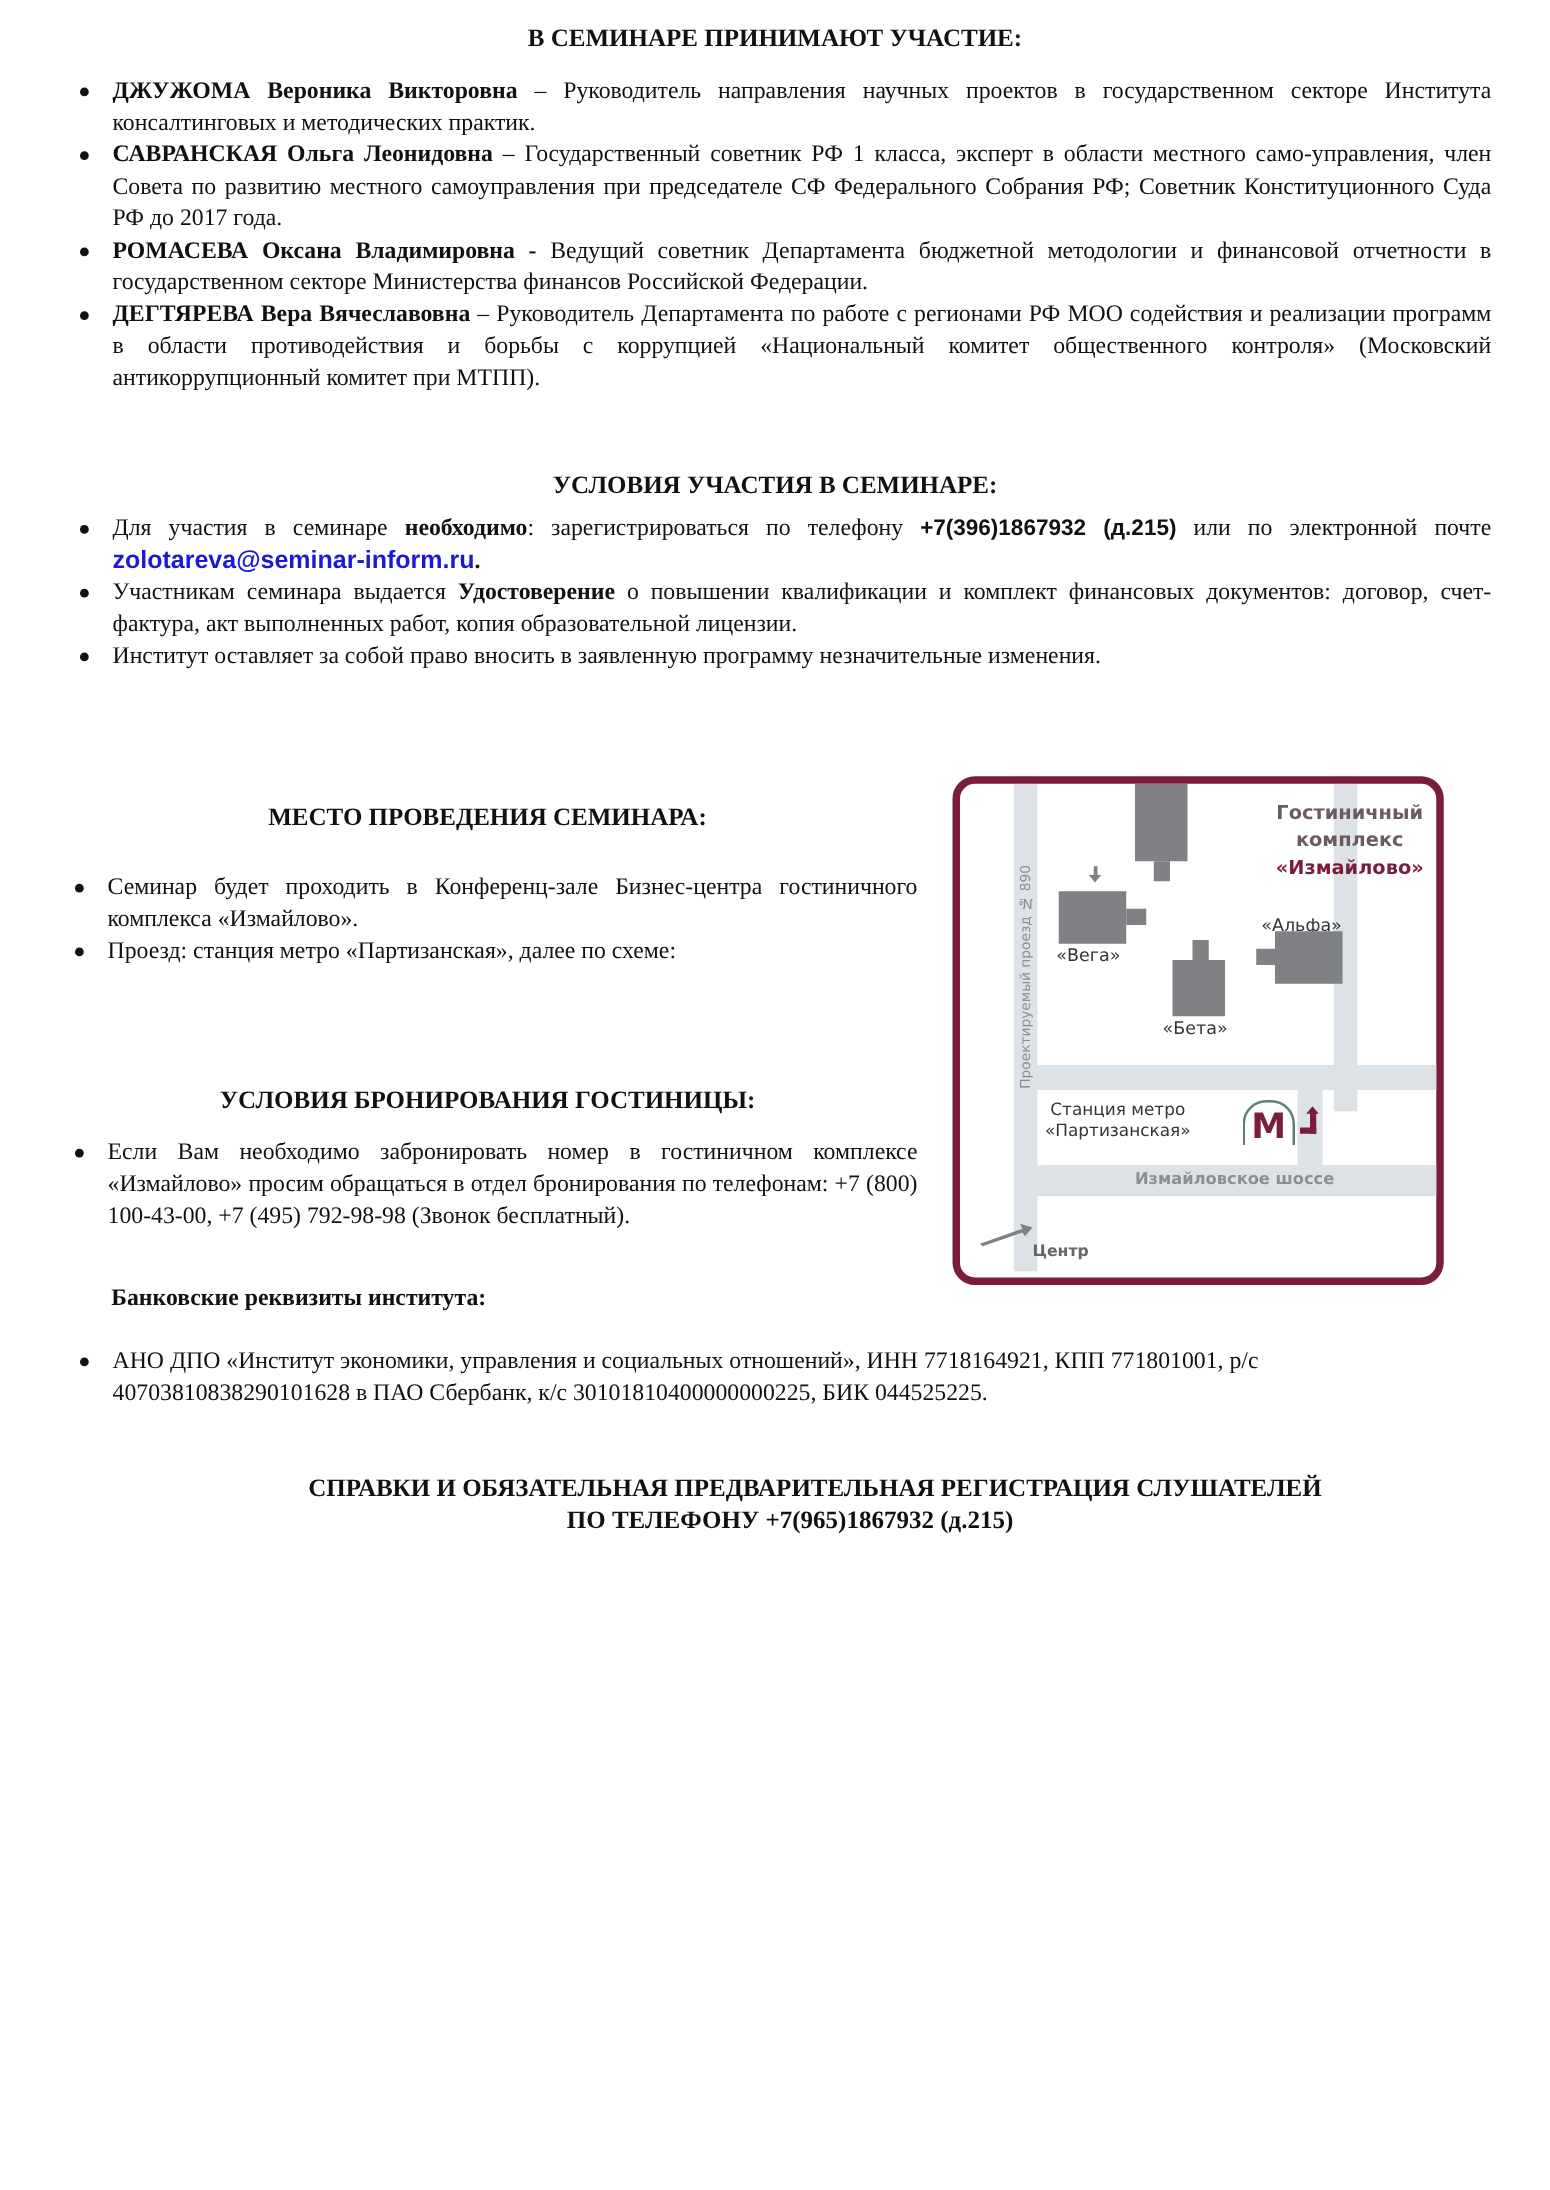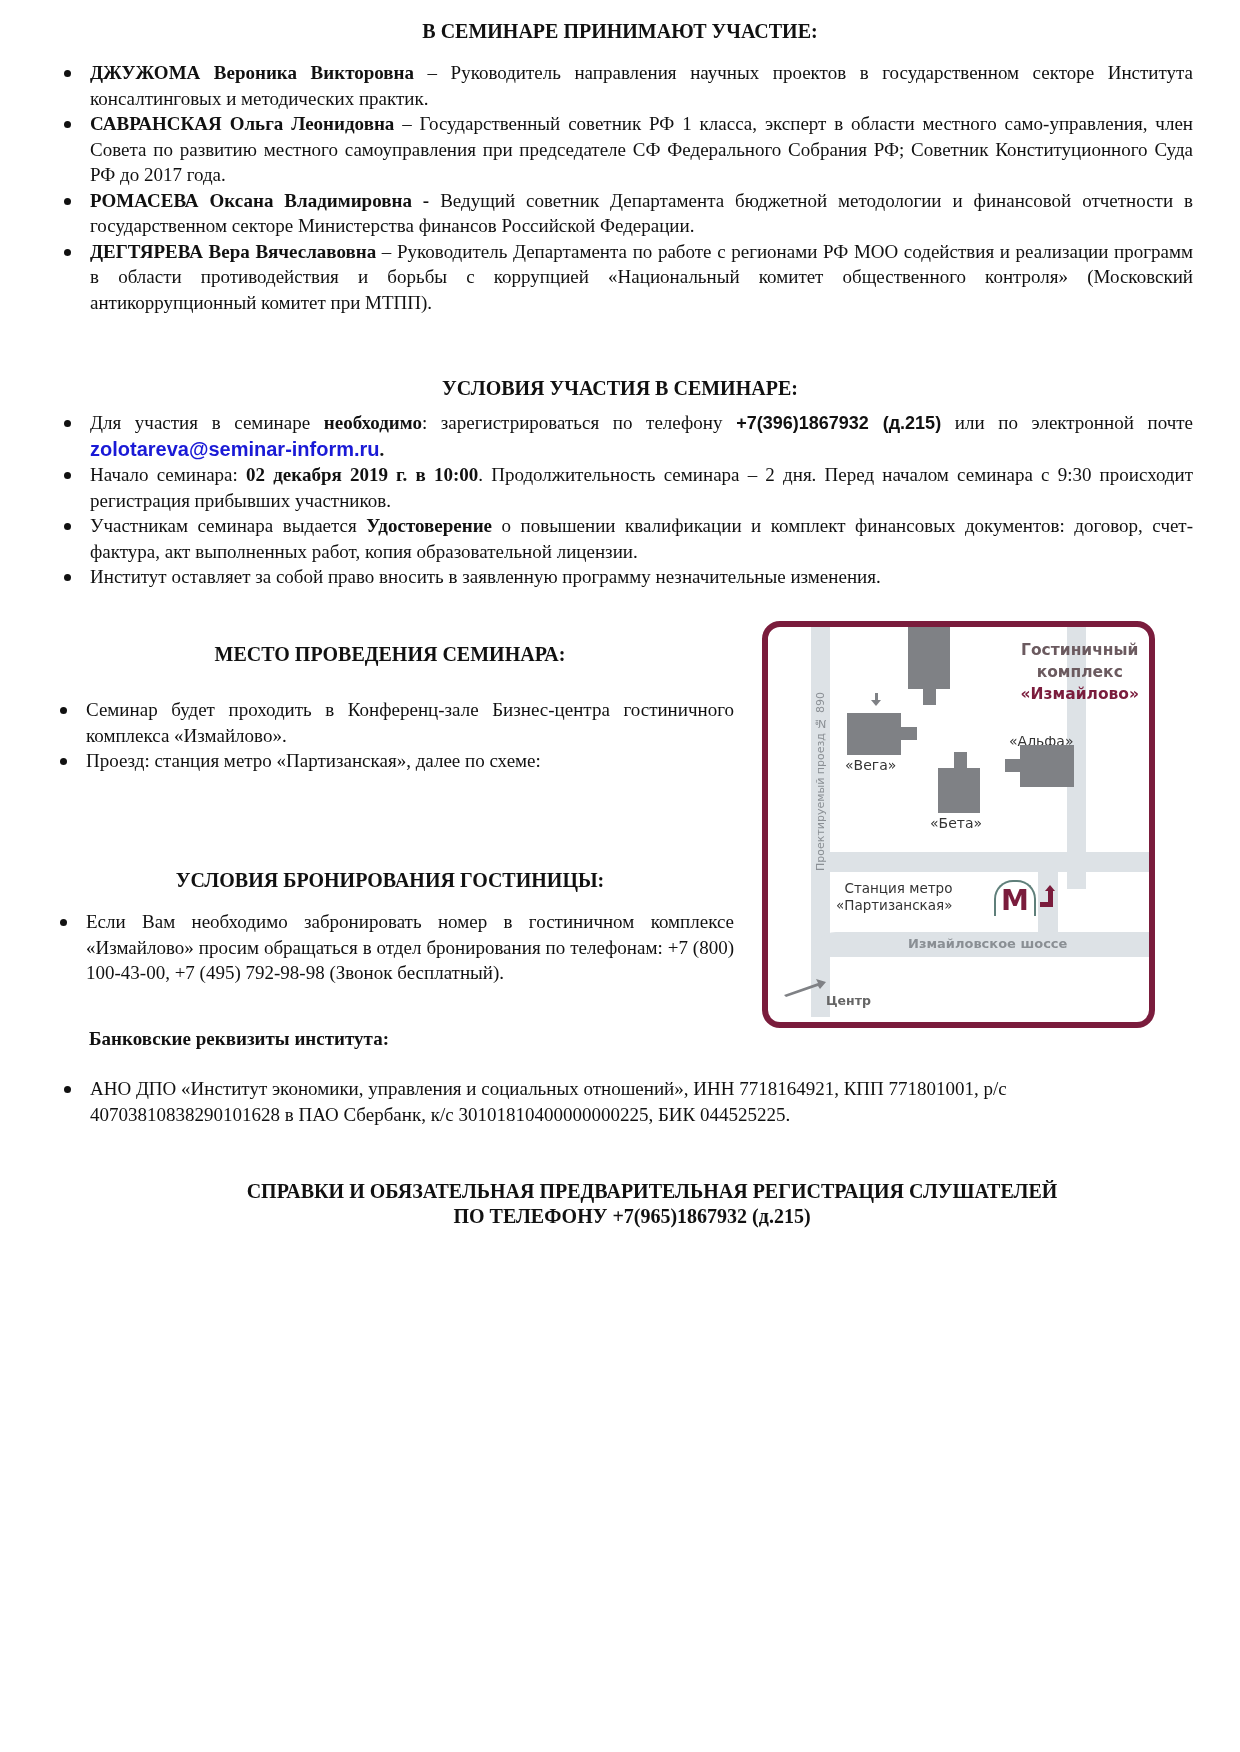--- a/index.html
+++ b/index.html
@@ -41,21 +41,20 @@
 <ul class="list" style="left:60px; top:60px; width:1133px;">
   <li><span class="b">ДЖУЖОМА Вероника Викторовна</span><span> – </span><span>Руководитель направления научных проектов в государственном секторе Института консалтинговых и методических практик.</span></li>
   <li><span class="b">САВРАНСКАЯ Ольга Леонидовна</span><span> – </span><span>Государственный советник РФ 1 класса, эксперт в области местного само-управления, член Совета по развитию местного самоуправления при председателе СФ Федерального Собрания РФ; Советник Конституционного Суда РФ до 2017 года.</span></li>
   <li><span class="b">РОМАСЕВА Оксана Владимировна</span><span class="b"> - </span><span>Ведущий советник Департамента бюджетной методологии и финансовой отчетности в государственном секторе Министерства финансов Российской Федерации.</span></li>
   <li><span class="b">ДЕГТЯРЕВА Вера Вячеславовна</span><span> – </span><span>Руководитель Департамента по работе с регионами РФ МОО содействия и реализации программ в области противодействия и борьбы с коррупцией «Национальный комитет общественного контроля» (Московский антикоррупционный комитет при МТПП).</span></li>
 </ul>
 
 <div class="h" style="top:357px;margin-top:20px;">УСЛОВИЯ УЧАСТИЯ В СЕМИНАРЕ:</div>
 <ul class="list" style="left:60px; top:410px; width:1133px;">
   <li><span>Для участия в семинаре </span><span class="b">необходимо</span><span>: зарегистрироваться по телефону </span><span class="sans-b">+7(396)1867932 (д.215)</span><span> или по электронной почте </span><a class="email">zolotareva@seminar-inform.ru</a><span class="b">.</span></li>
-  <li><span>Начало семинара: </span><span class="b">02 декабря 2019 г. в 10:00</span><span>. Продолжительность семинара – 2 дня. Перед началом семинара с 9:30 происходит регистрация прибывших участников.</span></li>
   <li><span>Участникам семинара выдается </span><span class="b">Удостоверение</span><span> о повышении квалификации и комплект финансовых документов: договор, счет-фактура, акт выполненных работ, копия образовательной лицензии.</span></li>
   <li><span>Институт оставляет за собой право вносить в заявленную программу незначительные изменения.</span></li>
 </ul>
 
 <div class="h" style="top:643px; left:60px; width:660px;">МЕСТО ПРОВЕДЕНИЯ СЕМИНАРА:</div>
 <ul class="list" style="left:56px; top:697px; width:678px;">
   <li><span>Семинар будет проходить в Конференц-зале Бизнес-центра гостиничного комплекса «Измайлово».</span></li>
   <li><span>Проезд: станция метро «Партизанская», далее по схеме:</span></li>
 </ul>
 
@@ -89,21 +88,21 @@
   <div class="mlabel" style="left:77px; top:130px;">«Вега»</div>
 
   <div class="mlabel" style="left:241px; top:106px;">«Альфа»</div>
   <div class="bld" style="left:252px; top:118px; width:54px; height:42px;"></div>
   <div class="bld" style="left:237px; top:132px; width:15px; height:13px;"></div>
 
   <div class="bld" style="left:186px; top:125px; width:13px; height:16px;"></div>
   <div class="bld" style="left:170px; top:141px; width:42px; height:45px;"></div>
   <div class="mlabel" style="left:162px; top:188px;">«Бета»</div>
 
-  <div class="mlabel" style="left:68px; top:253px; text-align:right; line-height:17px; font-size:13.5px;">
+  <div class="mlabel" style="left:68px; top:253px; text-align:center; line-height:17px; font-size:13.5px;">
     <div>Станция метро</div>
     <div>«Партизанская»</div>
   </div>
   <div style="position:absolute; left:226px; top:253px; width:38px; height:34px; border:2px solid #5f7f7a; border-bottom:none; border-radius:19px 19px 0 0; text-align:center; color:#7a1c3c; font-weight:bold; font-size:28px; line-height:38px; font-family:'DejaVu Sans', sans-serif;"><span>М</span></div>
   <div style="position:absolute; left:272px; top:258px; width:16px; height:22px;">
     <div style="position:absolute; left:8px; top:5px; width:5px; height:17px; background:#7a1c3c;"></div>
     <div style="position:absolute; left:0; top:17px; width:13px; height:5px; background:#7a1c3c;"></div>
     <div style="position:absolute; left:5px; top:0; width:0; height:0; border-left:5.5px solid transparent; border-right:5.5px solid transparent; border-bottom:6px solid #7a1c3c;"></div>
   </div>
 

